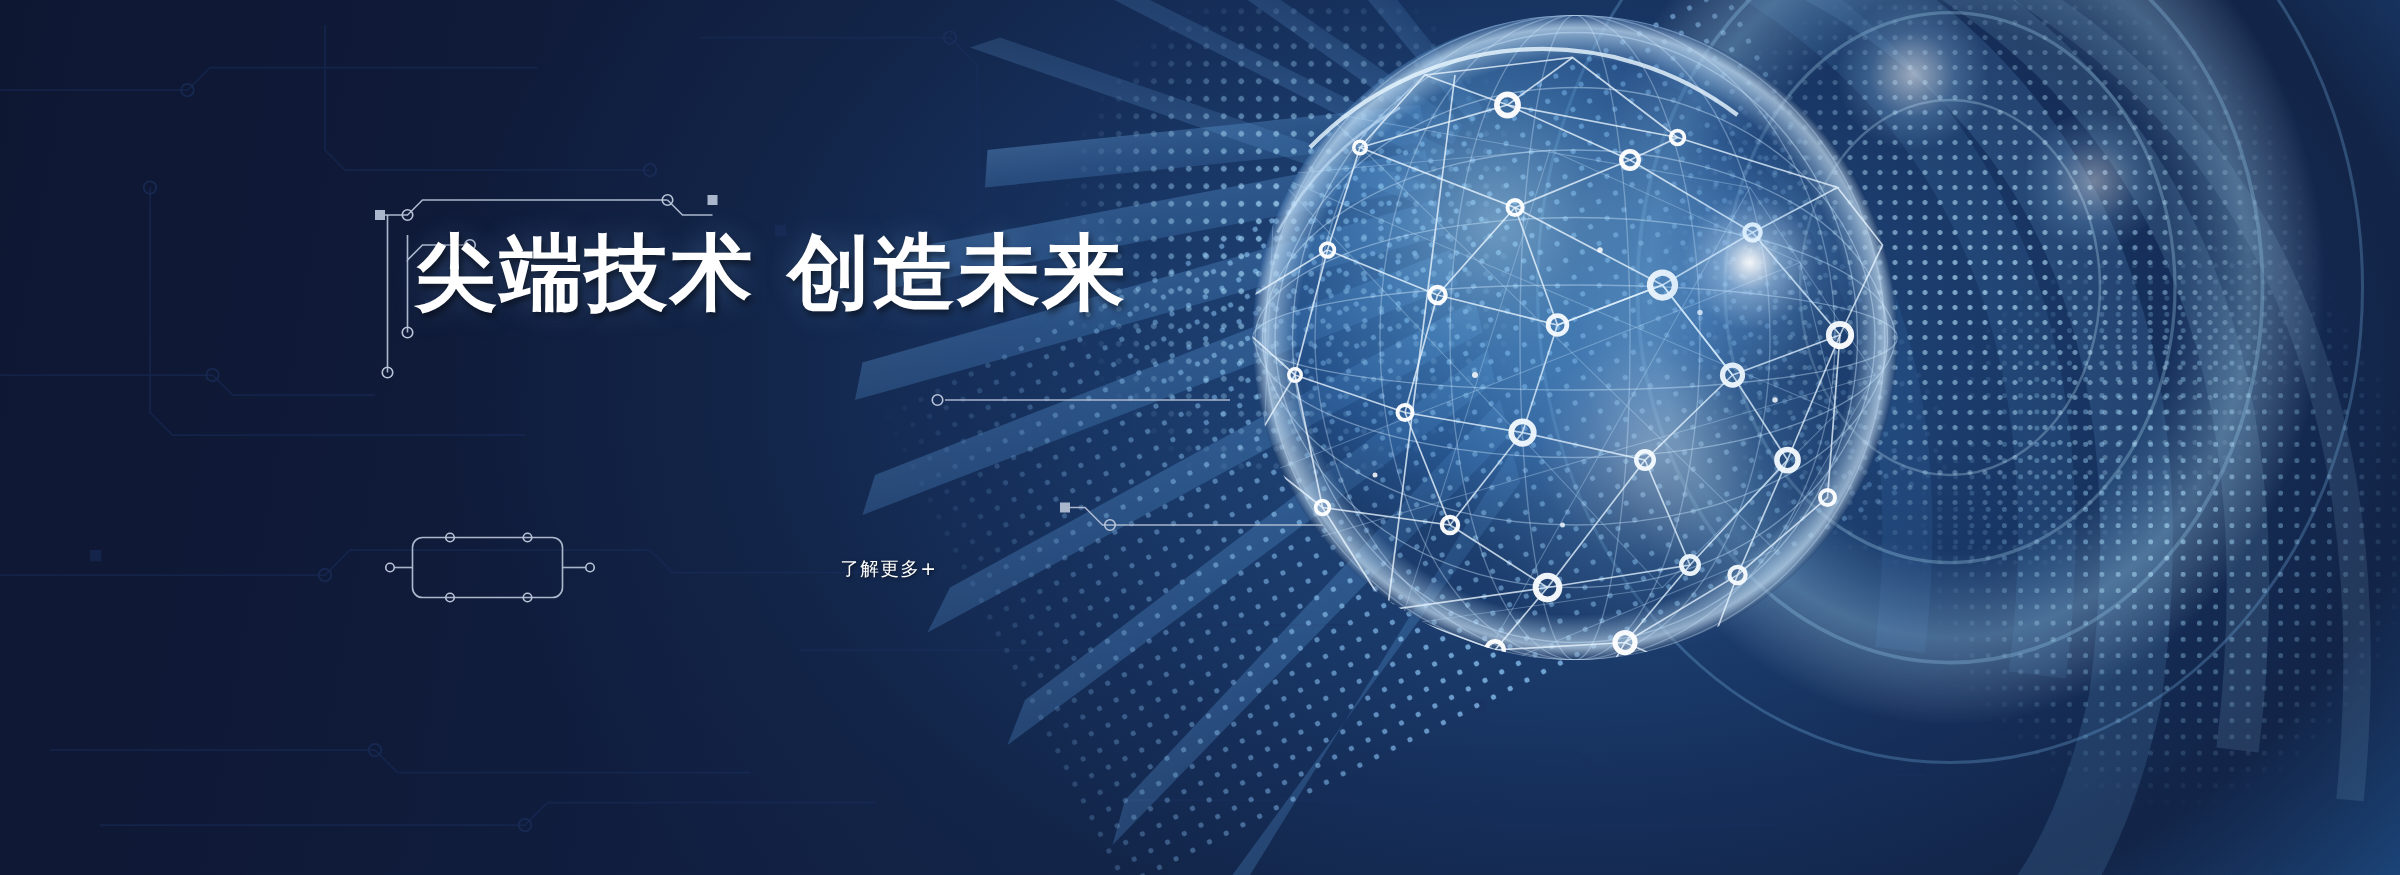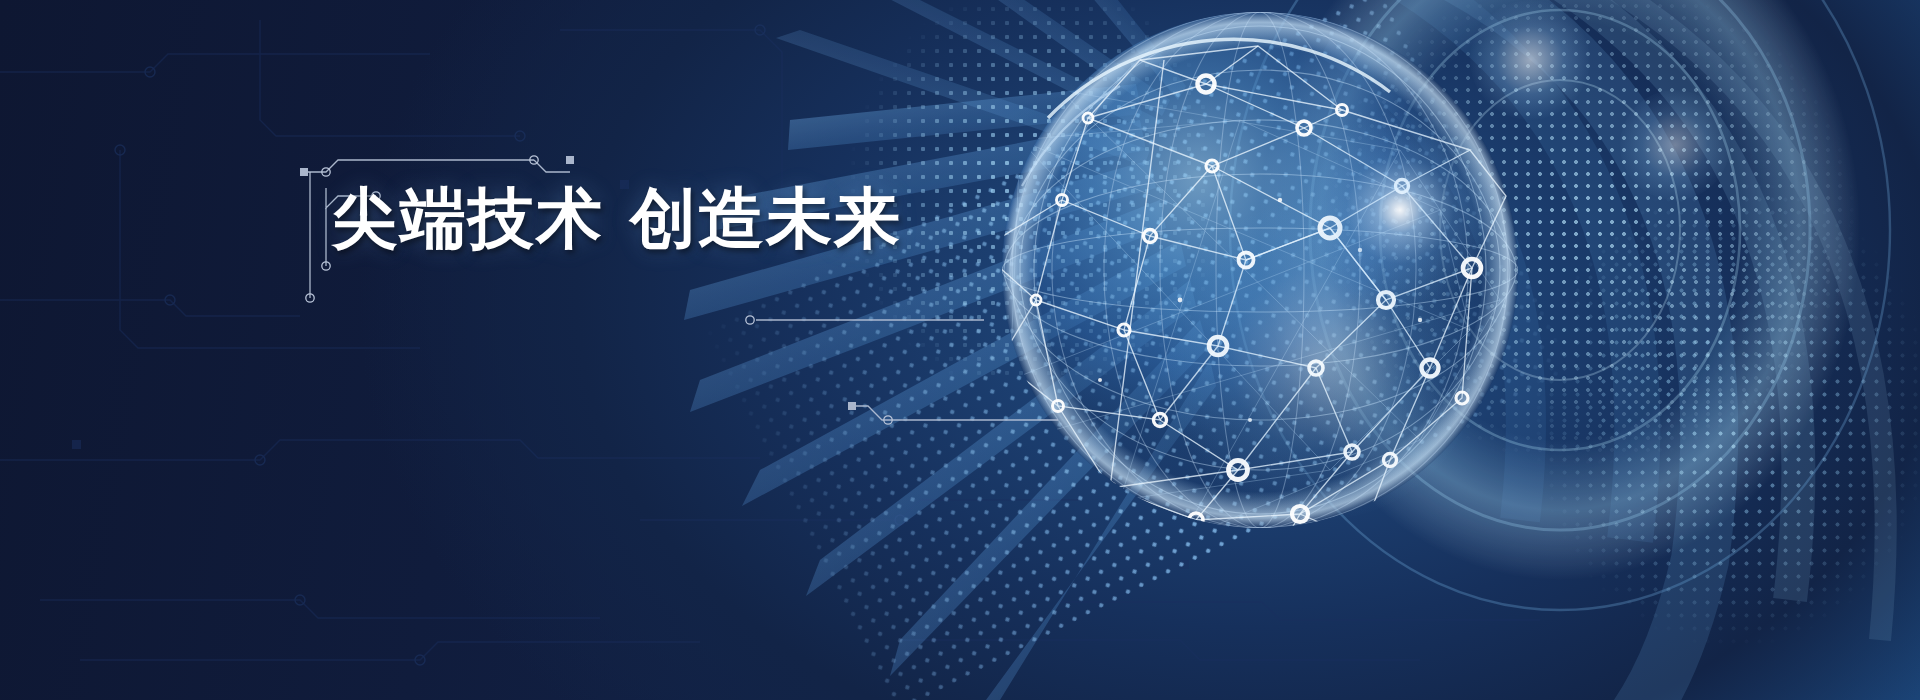--- a/index.html
+++ b/index.html
@@ -417,15 +417,33 @@
       </g>
       <circle cx="48" cy="32" r="4.2" fill="none" stroke="#b9c4d8" stroke-width="1.3"></circle>
       <rect x="8" y="14" width="8" height="8" fill="#aab6cc"></rect>
     </svg>
 
     <h1 class="headline">
       <span>尖端技术</span><span class="gap"></span><span>创造未来</span>
     </h1>
 
 
+    <div class="cta-wrap">
+      <svg width="260" height="76" viewBox="0 0 260 76">
+        <rect x="30" y="14" width="120" height="48" rx="8" ry="8" fill="none" stroke="#b9c4d8" stroke-width="1.3" stroke-opacity=".92"></rect>
+        <g fill="none" stroke="#b9c4d8" stroke-width="1.3" stroke-opacity=".9">
+          <path d="M16 38 H30"></path>
+          <path d="M150 38 H168"></path>
+        </g>
+        <g fill="none" stroke="#b9c4d8" stroke-width="1.3">
+          <circle cx="60" cy="14" r="3.4"></circle>
+          <circle cx="122" cy="14" r="3.4"></circle>
+          <circle cx="60" cy="62" r="3.4"></circle>
+          <circle cx="122" cy="62" r="3.4"></circle>
+          <circle cx="12" cy="38" r="3.4"></circle>
+          <circle cx="172" cy="38" r="3.4"></circle>
+        </g>
+      </svg>
+      <span class="cta-label">了解更多+</span>
+    </div>
 
   </div>
 </div>
 
 </body></html>

